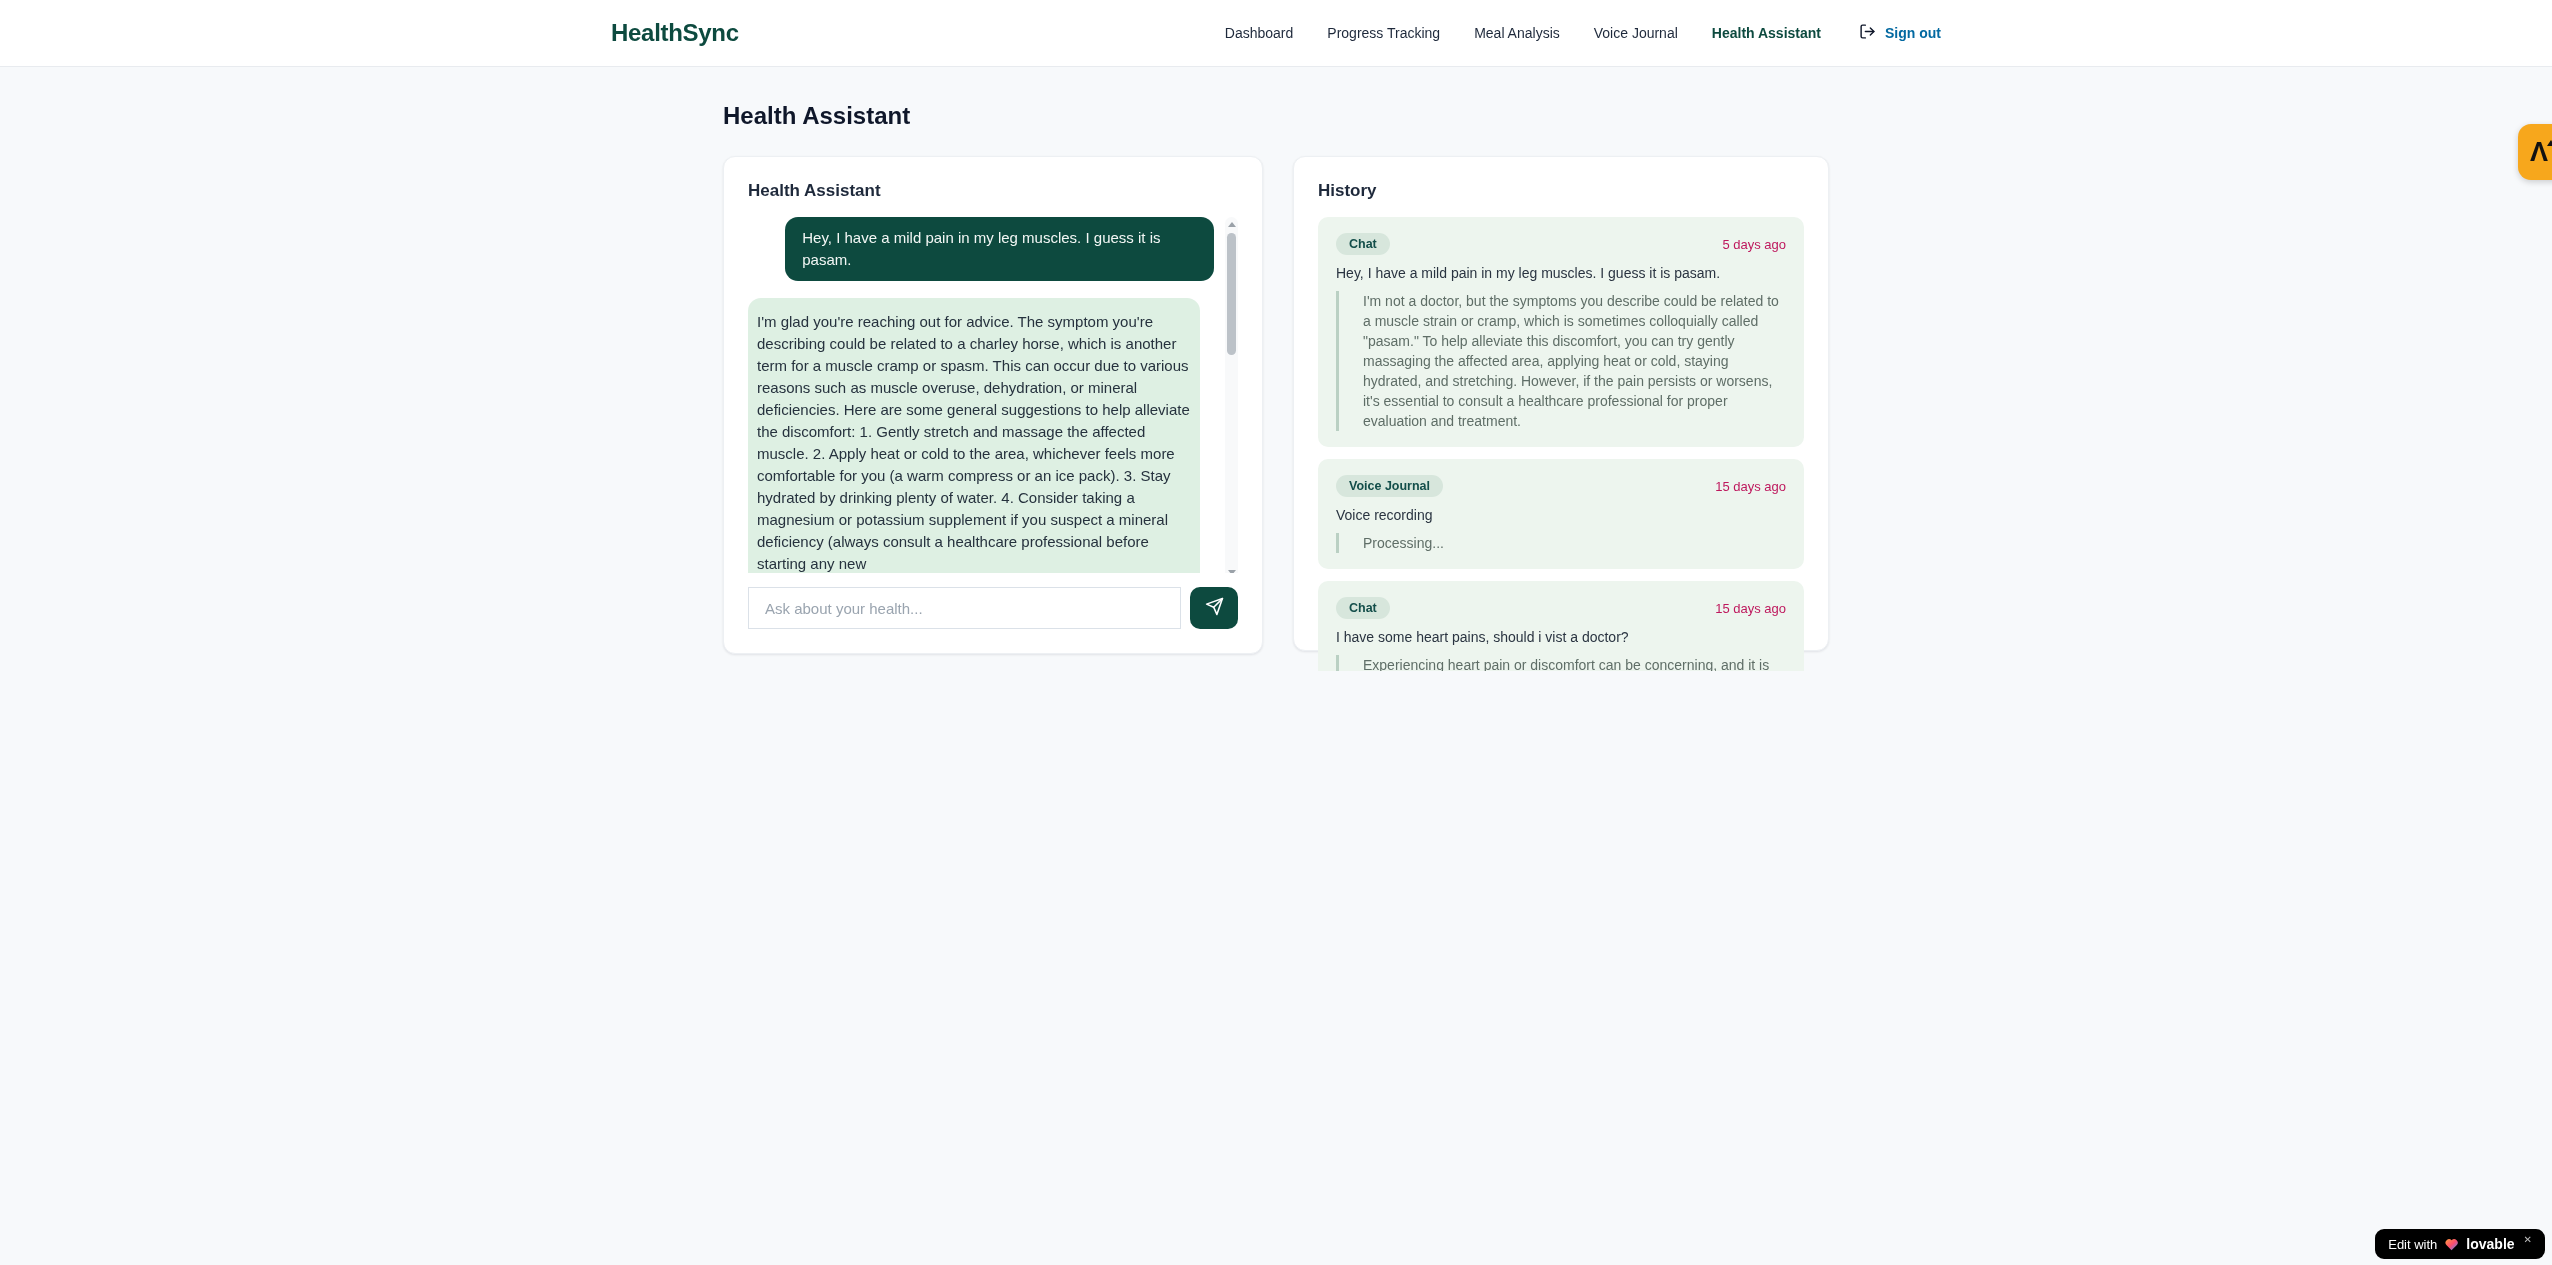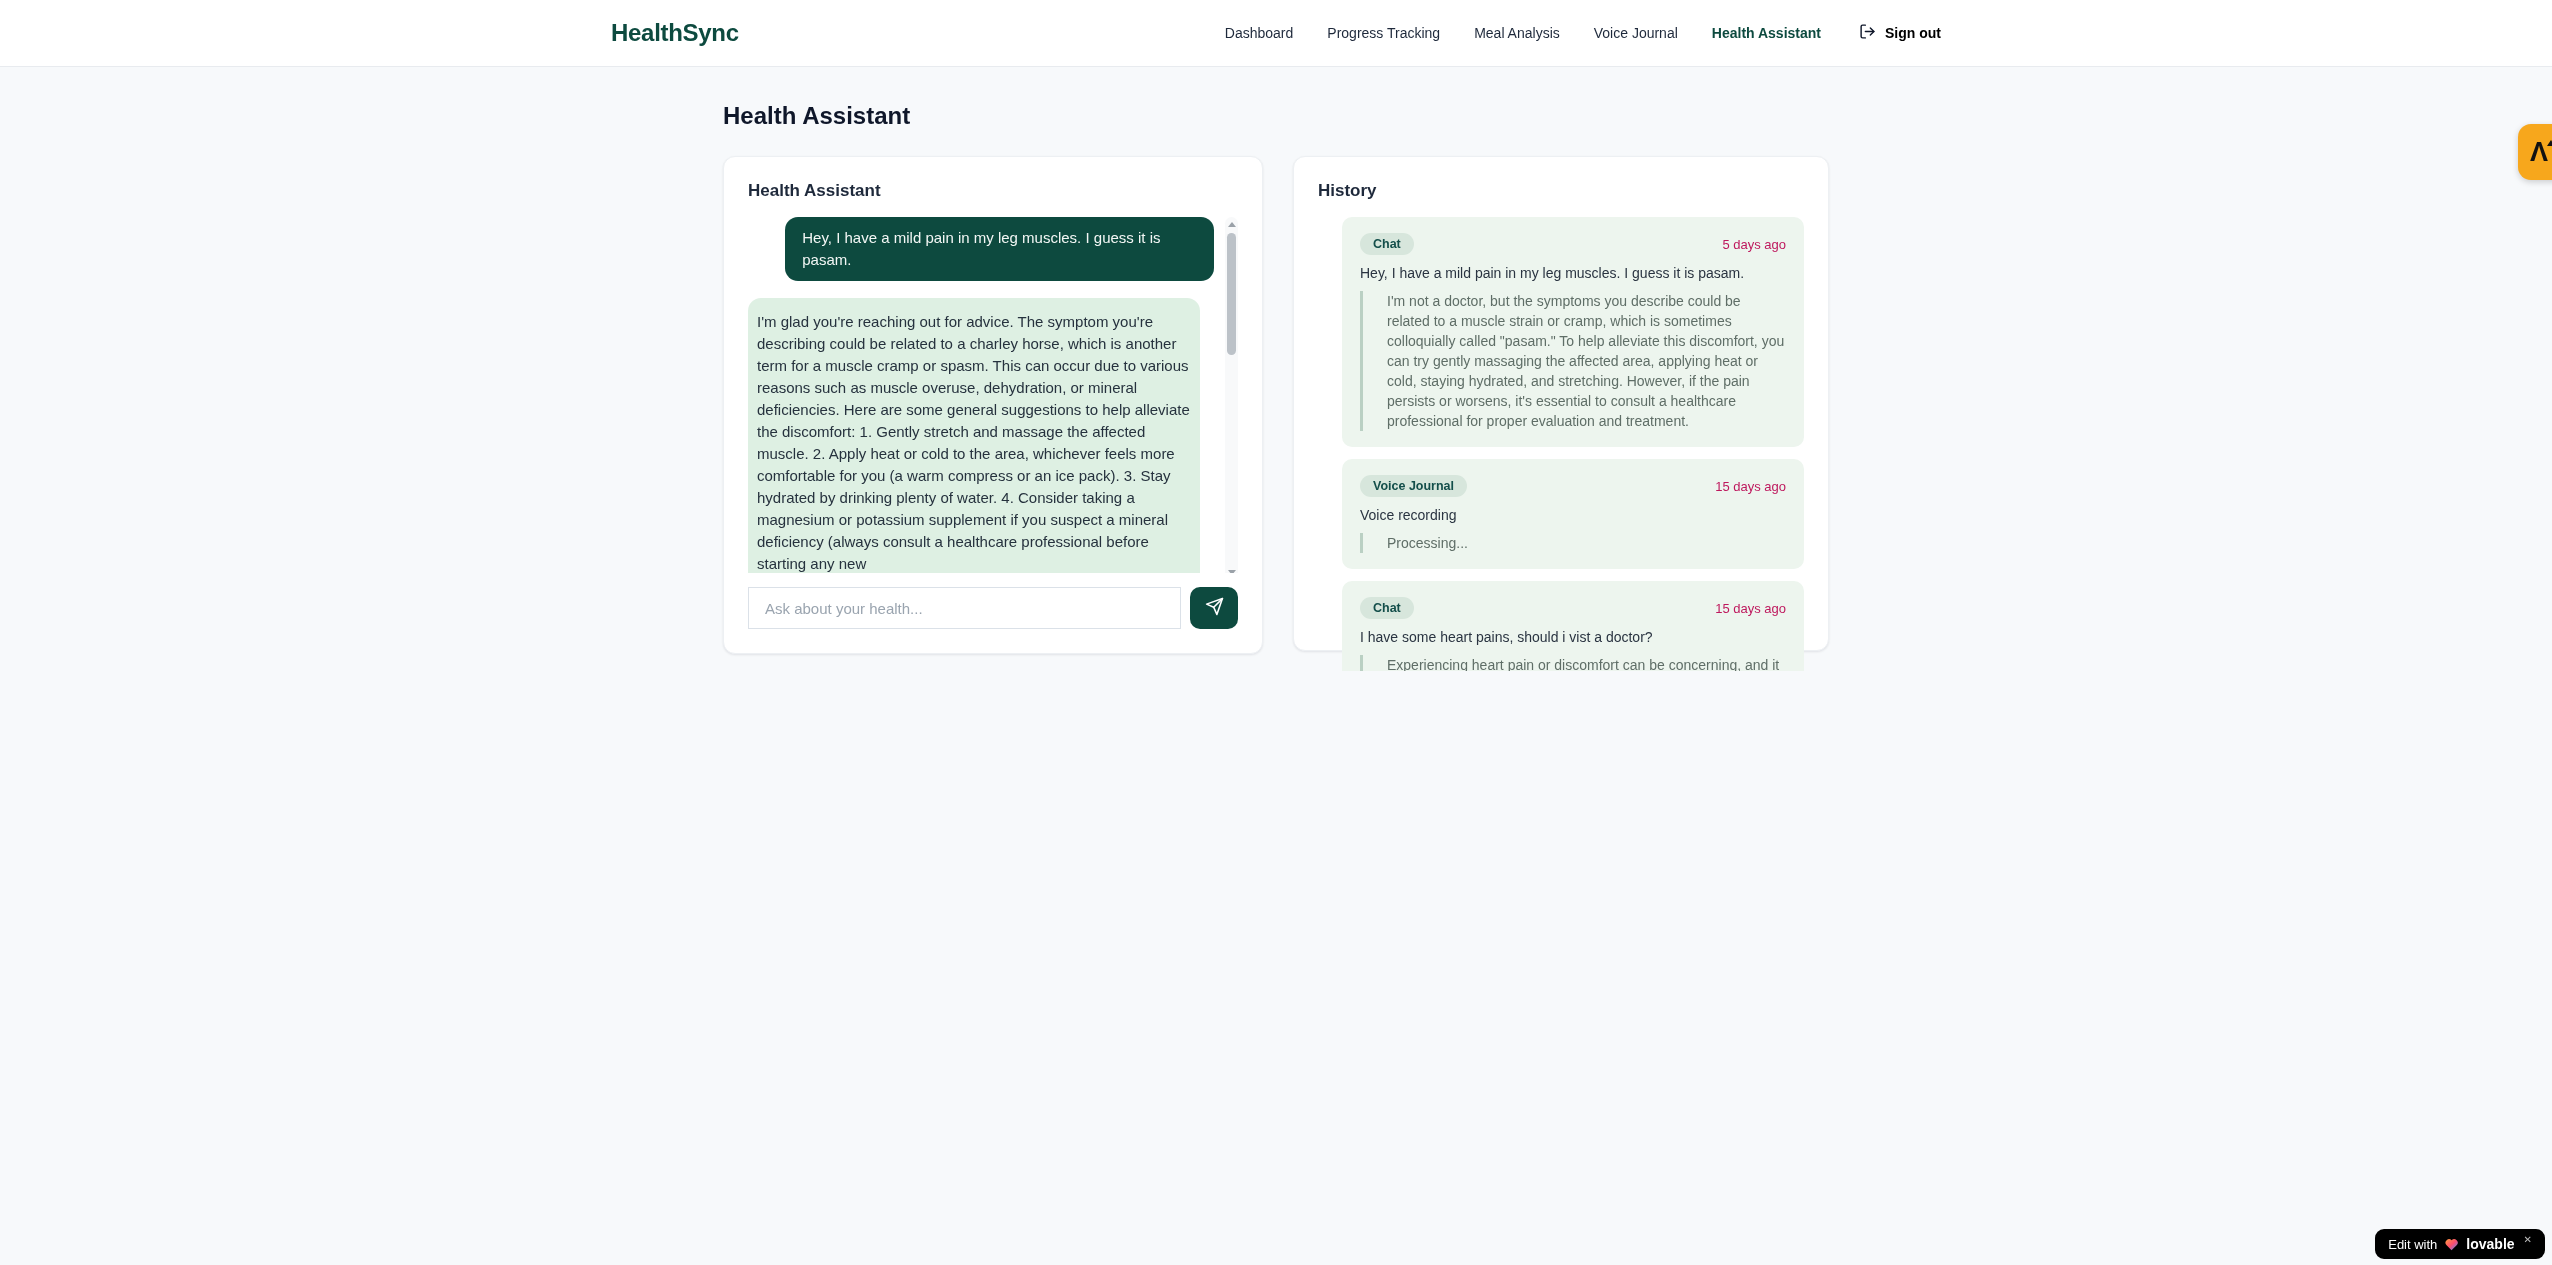--- a/index.html
+++ b/index.html
@@ -14,21 +14,21 @@
   
   .header { background:#ffffff; border-bottom:1px solid #e8ebef; height:67px; }
   .header-inner {
     width:1330px; margin:0 auto; height:100%;
     display:flex; align-items:center; justify-content:space-between;gap:20px;
   }
   .logo { font-size:24px; font-weight:700; color:#0d4a3f; letter-spacing:-0.3px; cursor:pointer; }
   .nav { display:flex; align-items:center; gap:34px; }
   .nav a { text-decoration:none; font-size:14px; font-weight:500; color:#1e293b; cursor:pointer; }
   .nav a.active { color:#0d4a3f; font-weight:700; }
-  .signout { display:flex; align-items:center; gap:9px; font-size:14px; font-weight:700; color:#000000; cursor:pointer; margin-left:4px; }
+  .signout { display:flex; align-items:center; gap:9px; font-size:14px; font-weight:700; color:#0369a1; cursor:pointer; margin-left:4px; }
   .signout svg { width:17px; height:17px; }
 
   
   .main { width:1106px; margin:0 auto; padding-top:35px; }
   .page-title { font-size:24px; font-weight:700; color:#0f172a; margin-bottom:26px; }
   .grid { display:grid; grid-template-columns:540px 536px; gap:30px; align-items:start; }
 
   .card {
     background:#ffffff; border:1px solid #edf0f3; border-radius:12px;
     box-shadow:0 1px 3px rgba(16,24,40,.06), 0 1px 2px rgba(16,24,40,.04);
@@ -74,21 +74,21 @@
   }
   .chat-input::placeholder { color:#9aa4af; }
   .send-btn {
     width:48px; height:42px; border:none; border-radius:10px;
     background:#0d4a3f; display:flex; align-items:center; justify-content:center; cursor:pointer;
   }
   .send-btn svg { width:19px; height:19px; }
 
   
   .history-card { height:495px; overflow:visible; }
-  .history-list { height:454px; overflow:hidden;margin-left:24px; }
+  .history-list { height:454px; overflow:hidden; }
   .entry {
     background:#edf5ee; border-radius:10px; padding:16px 18px; margin-bottom:12px; cursor:pointer;
   }
   .entry-head { display:flex; align-items:center; justify-content:space-between; }
   .badge {
     background:#d7e6dc; color:#134e4a; font-size:12.5px; font-weight:700;
     padding:4px 13px; border-radius:999px; width:max-content;
   }
   .timestamp { font-size:13px; color:#be185d; }
   .question { font-size:14px; color:#2a3441; margin-top:9px; line-height:19px; }

